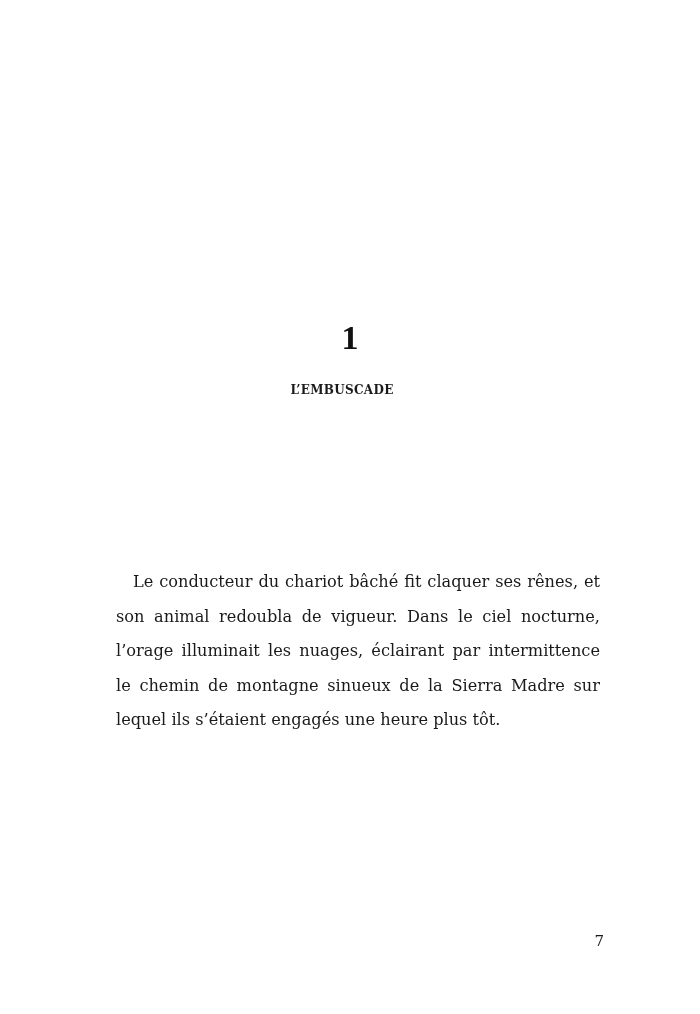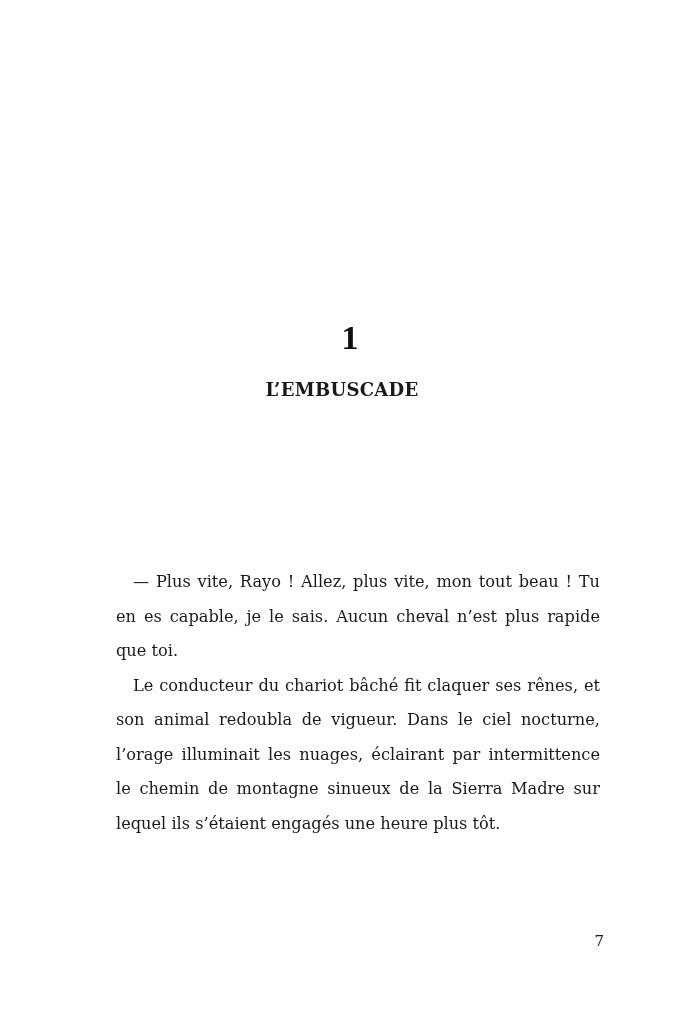--- a/index.html
+++ b/index.html
@@ -28,21 +28,21 @@
       color: #111;
     }
     .chapter-title {
       position: absolute;
       top: 377px;
       left: 0;
       width: 684px;
       text-align: center;
       font-family: "DejaVu Serif", serif;
       font-weight: bold;
-      font-size: 18px;
+      font-size: 12px;
       line-height: 26px;
       letter-spacing: 0.3px;
       color: #1a1a1a;
     }
     .body-text {
       position: absolute;
       top: 565px;
       left: 116px;
       width: 484px;
       font-family: "DejaVu Serif", serif;
@@ -69,17 +69,16 @@
     }
   </style>
 </head>
 <body>
 
 <div class="chapter-number">1</div>
 
 <h1 class="chapter-title" style="margin:0;">L’EMBUSCADE</h1>
 
 <div class="body-text">
-  <p>— Plus vite, Rayo ! Allez, plus vite, mon tout beau ! Tu en es capable, je le sais. Aucun cheval n’est plus rapide que toi.</p>
   <p>Le conducteur du chariot bâché fit claquer ses rênes, et son animal redoubla de vigueur. Dans le ciel nocturne, l’orage illuminait les nuages, éclairant par intermittence le chemin de montagne sinueux de la Sierra Madre sur lequel ils s’étaient engagés une heure plus tôt.</p>
 </div>
 
 <div class="page-number">7</div>
 
 </body></html>

